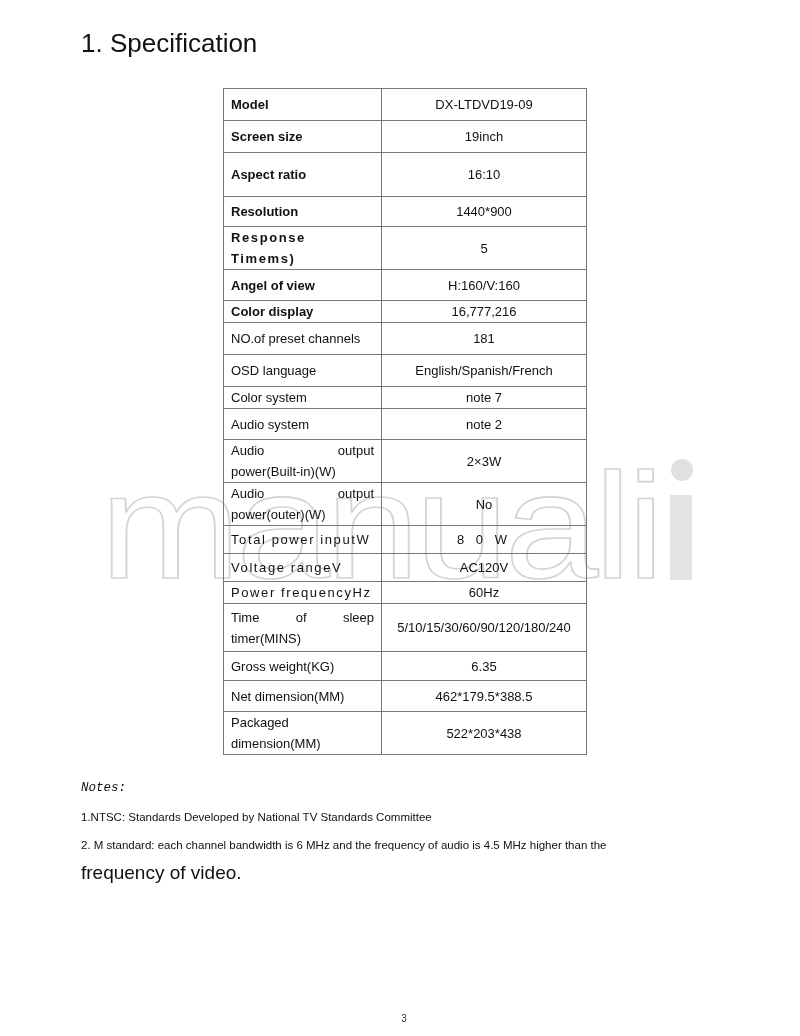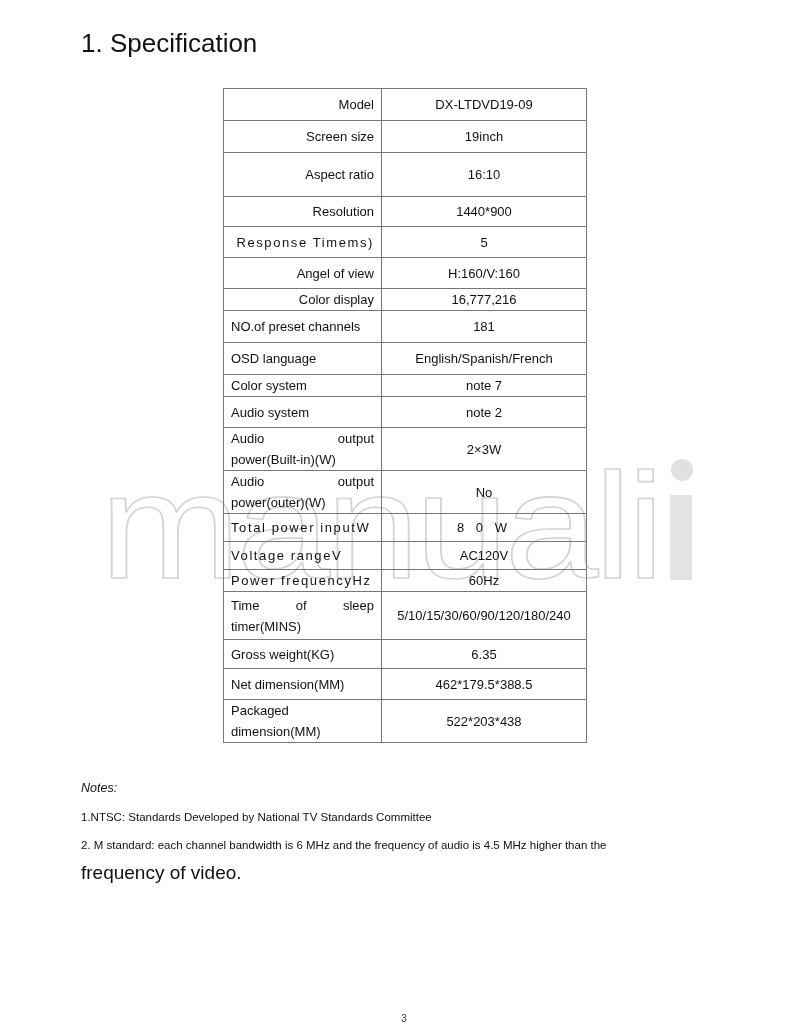--- a/index.html
+++ b/index.html
@@ -21,32 +21,32 @@
       width: 364px; table-layout: fixed;
       background: transparent;
     }
     .spec-table td {
       border: 1.5px solid #777;
       padding: 0 7px; font-size: 13px; line-height: 21px;
       vertical-align: middle; color: #111;
     }
     .spec-table td.k { width: 143px; }
     .spec-table td.v { text-align: center; }
-    .c { text-align: right; }
+    .c { text-align: left; font-weight: bold; }
     .big { font-size: 14px; }
     .sm { font-size: 12.5px; }
     .xs { font-size: 11px; }
     .spaced { letter-spacing: 1.6px; font-size: 13.5px; }
     .wide-spaced { letter-spacing: 4px; }
     .just { text-align: justify; text-align-last: justify; display: block; }
     .dashed-bottom td { border-bottom: 1.5px dashed #333; }
     .notes {
       position: absolute; left: 81px; top: 781px; font-size: 11.5px; color: #111; z-index: 1;
     }
-    .notes .notes-title { font-style: italic; font-size: 12.5px; margin-bottom: 4px; }
+    .notes .notes-title { font-style: italic; font-size: 12.5px; margin-bottom: 4px; font-family: Liberation Mono, monospace; }
     .notes .note-line { margin-bottom: 6px; margin-top: 16px; }
     .notes .note-cont { font-size: 19px; margin-top: 11px; }
     .page-number {
       position: absolute; left: 0; width: 808px; top: 1013px; text-align: center;
       font-size: 10px; color: #333;
     }
   </style>
 </head>
 <body>
 

